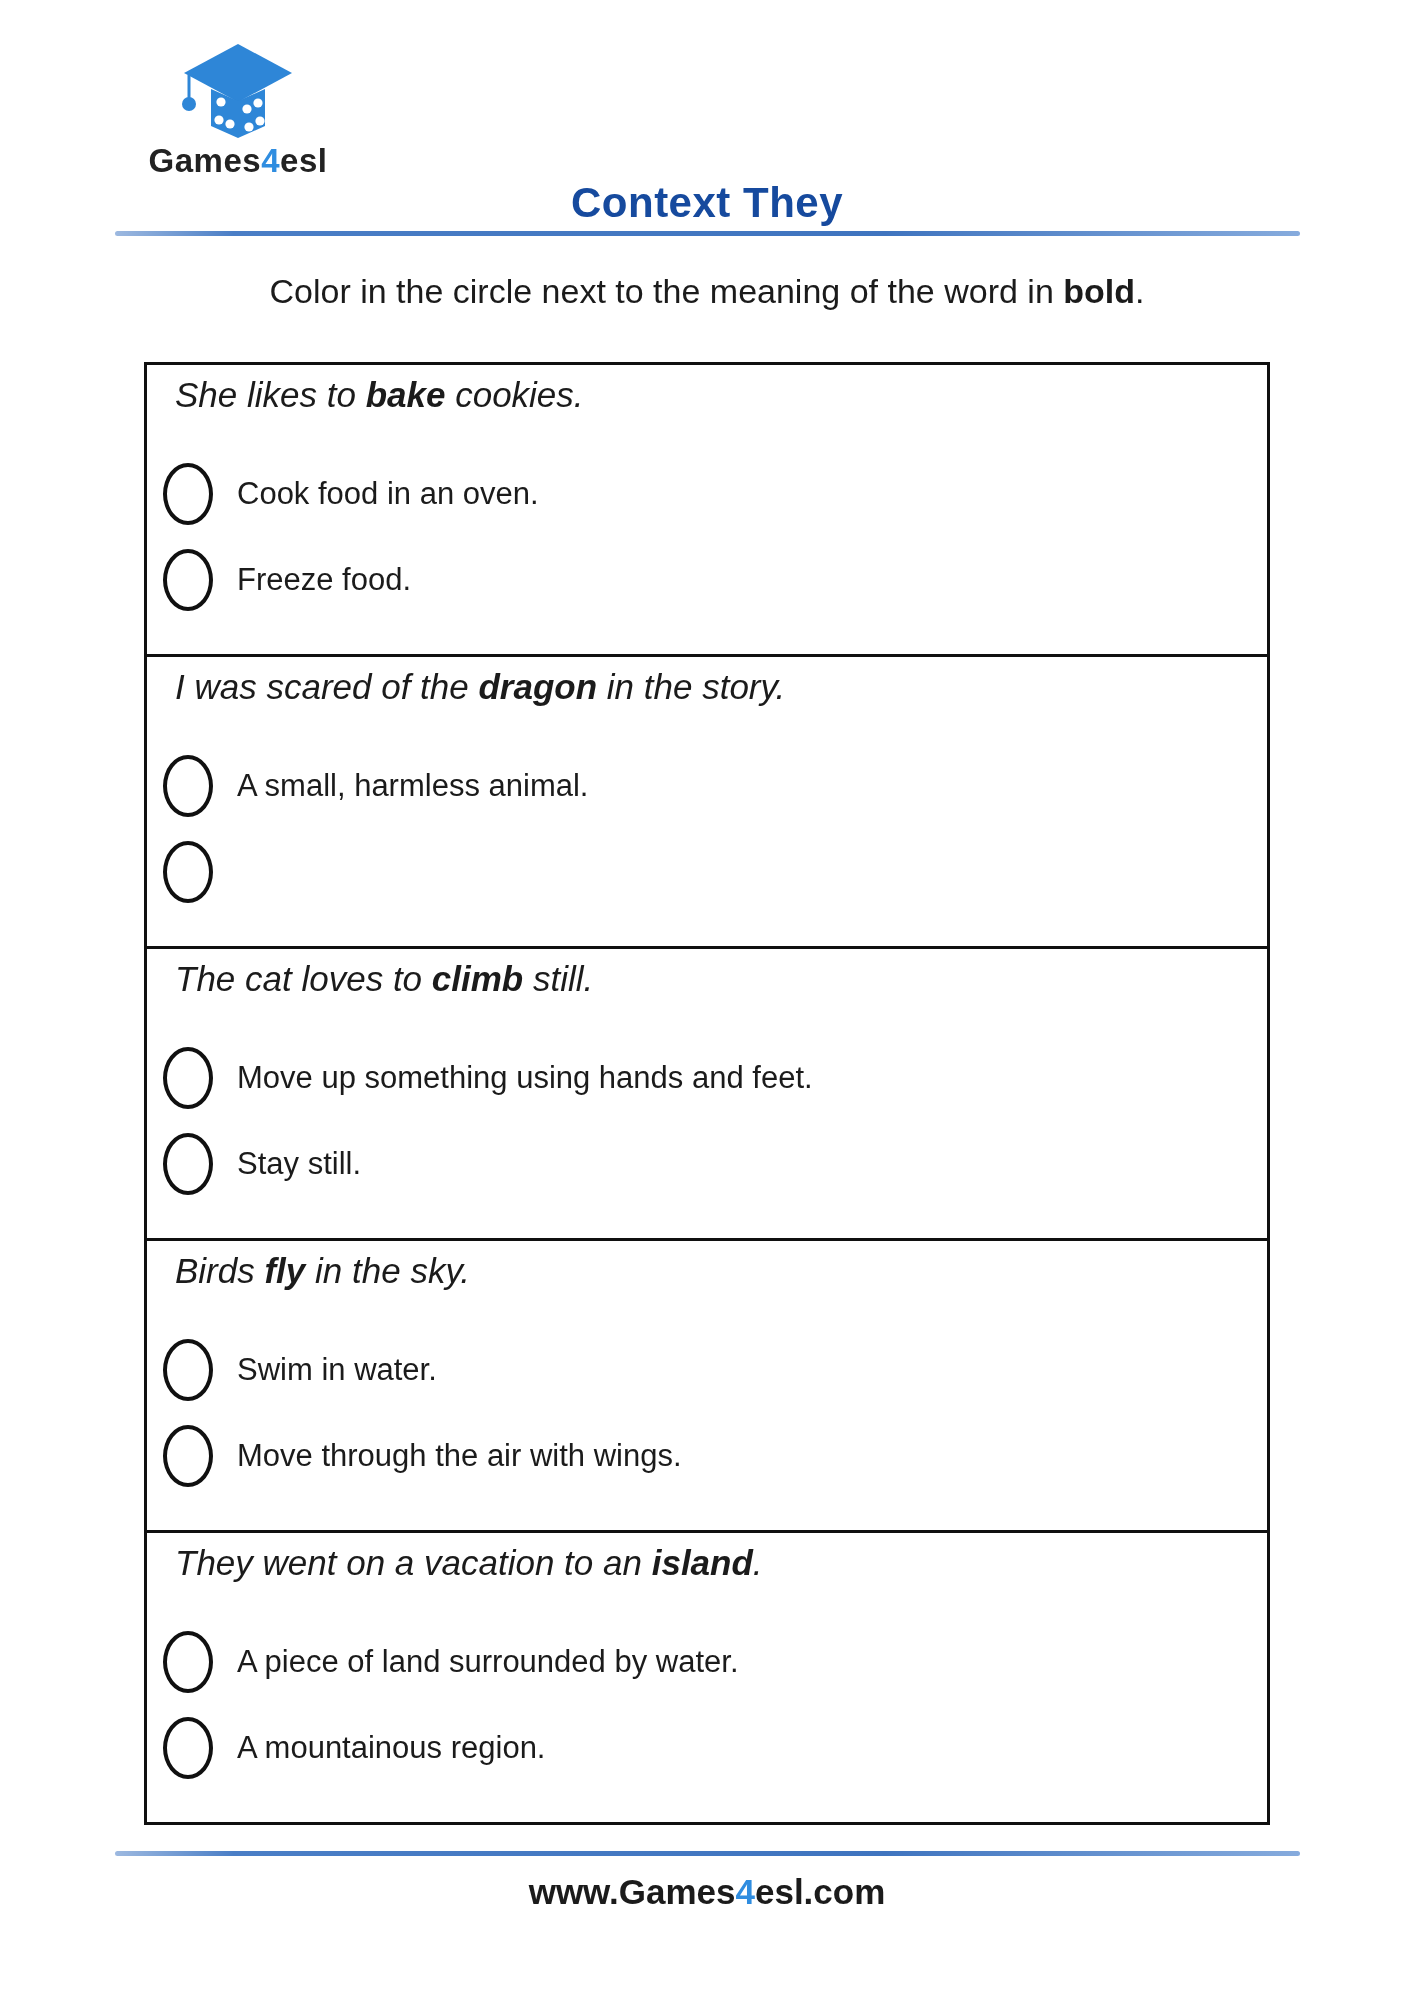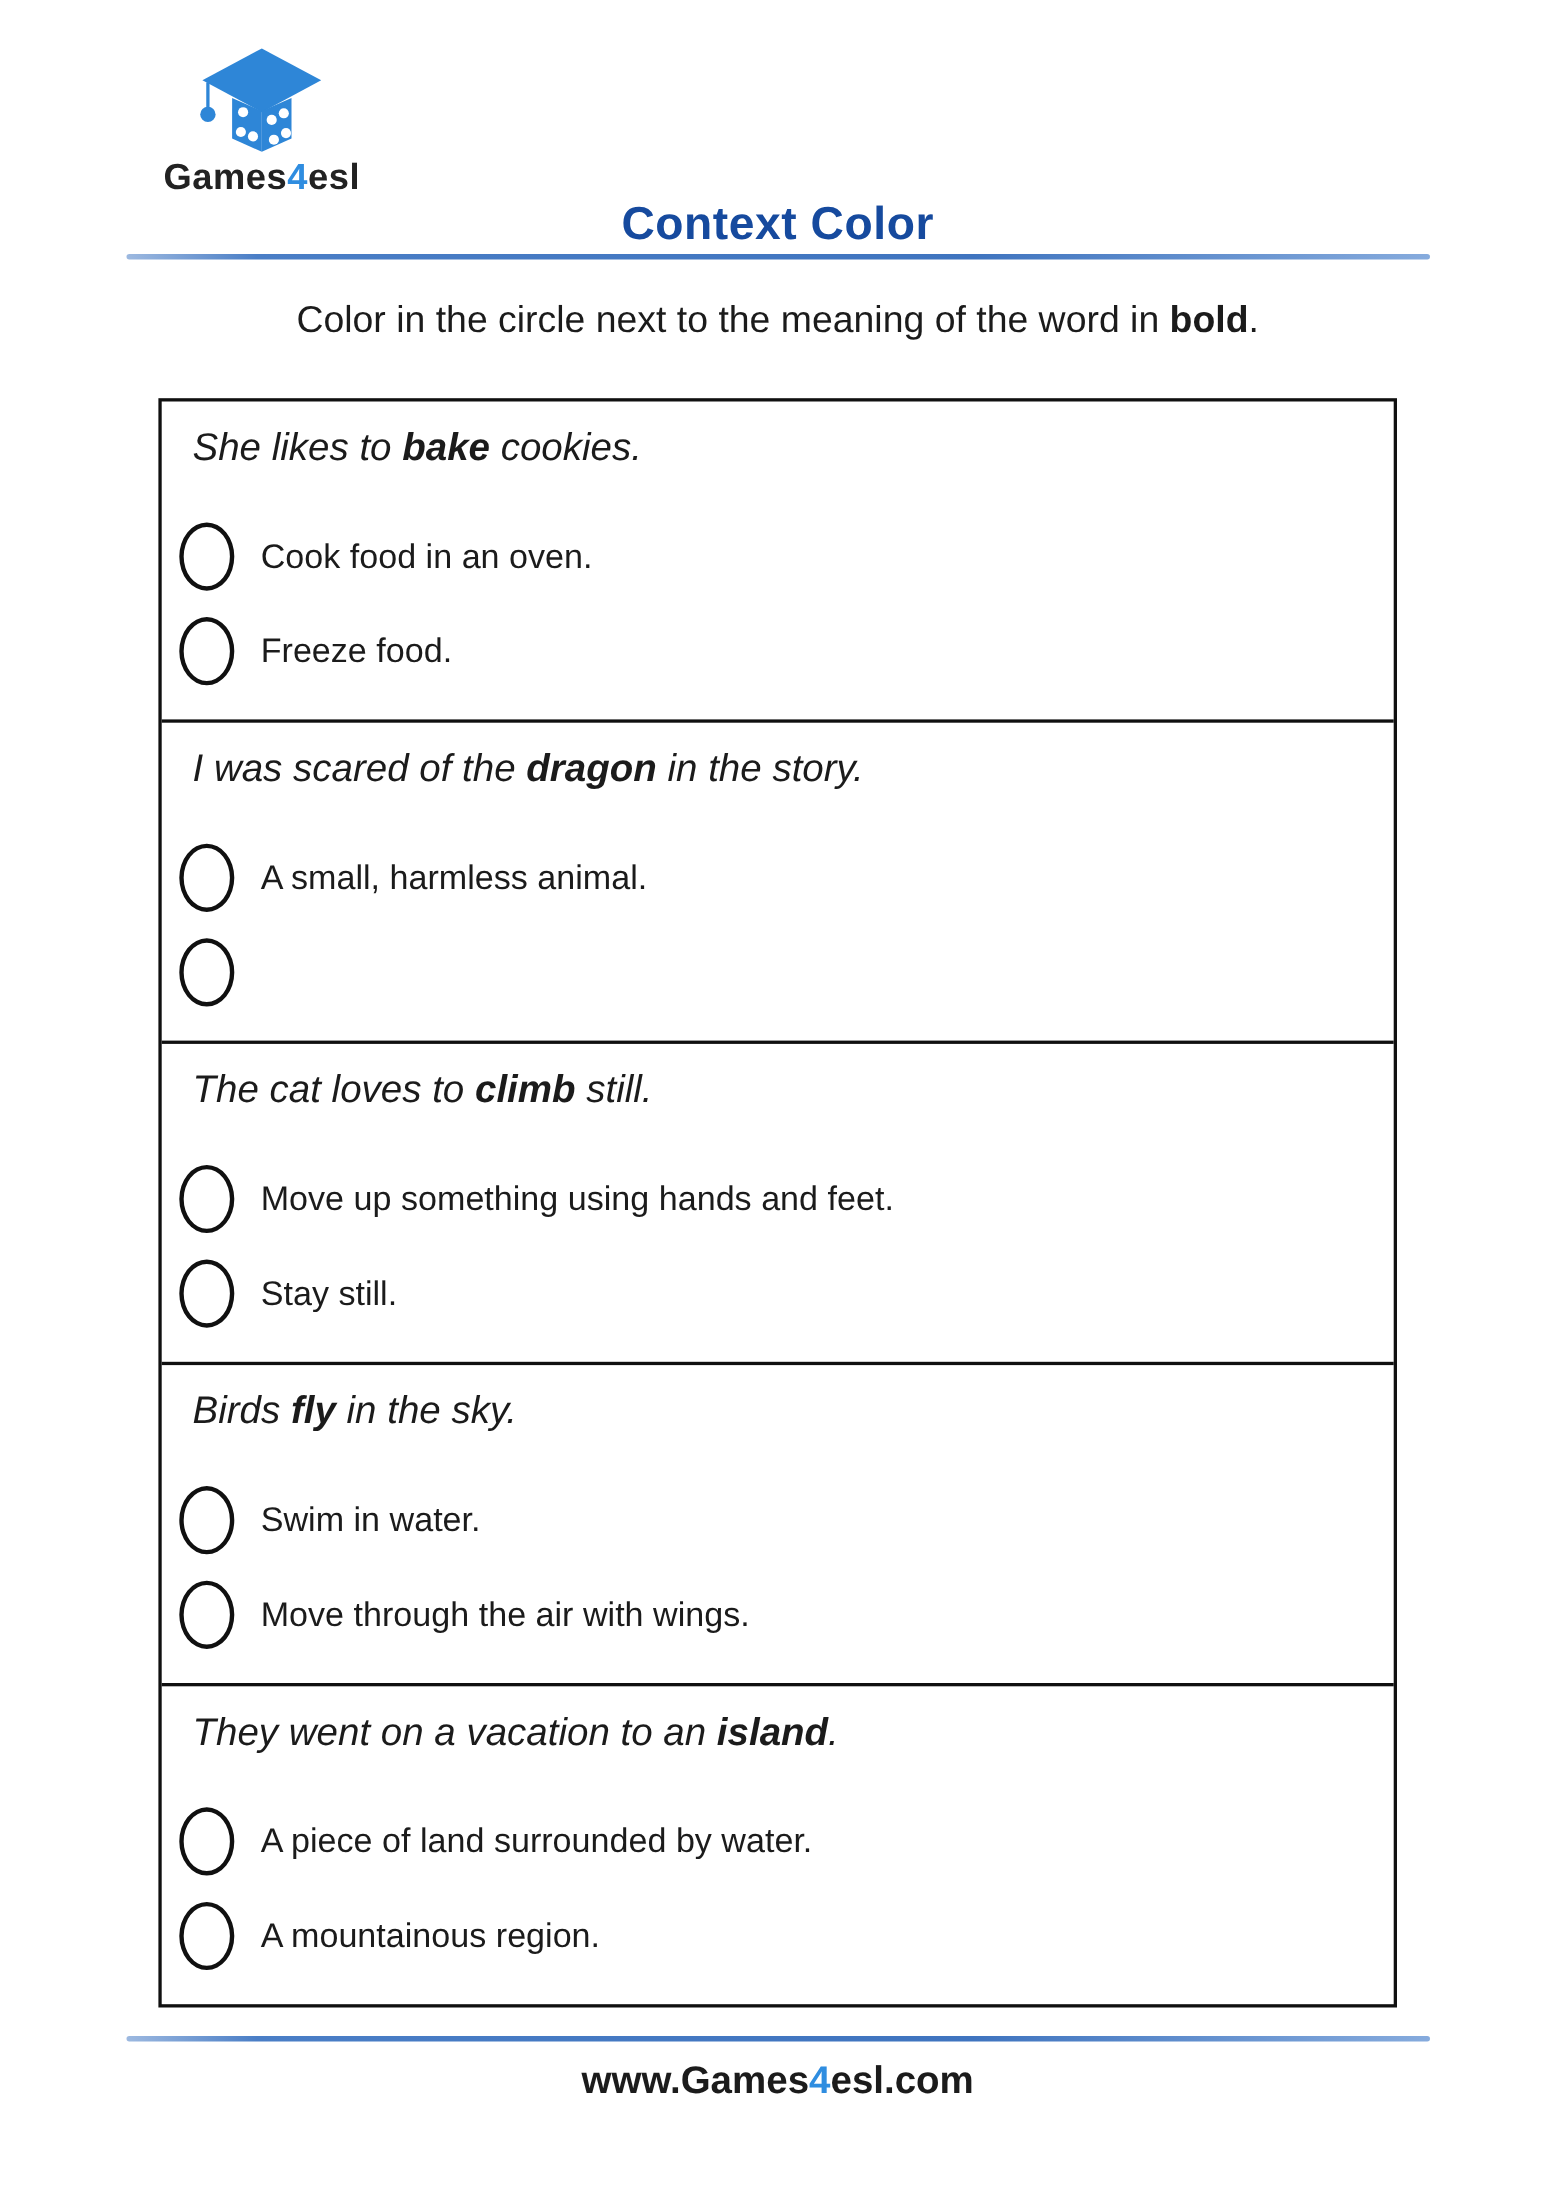--- a/index.html
+++ b/index.html
@@ -81,21 +81,21 @@
     left: 144px;
     width: 1126px;
     height: 1463px;
     border: 3px solid #101010;
     background: #ffffff;
     display: flex;
     flex-direction: column;
   }
   .qrow {
     flex: 1 1 0;
-    padding: 20px 20px 0 16px;
+    padding: 8px 20px 0 16px;
     min-height: 0;
   }
   .qrow + .qrow { border-top: 3px solid #101010; }
 
   .sentence {
     margin: 0 0 0 12px;
     font-size: 35px;
     font-style: italic;
     line-height: 44px;
     color: #1b1b1b;
@@ -159,21 +159,21 @@
 
         <circle cx="69" cy="69" r="4.6" fill="#ffffff"></circle>
         <circle cx="80" cy="63" r="4.6" fill="#ffffff"></circle>
         <circle cx="71" cy="87" r="4.6" fill="#ffffff"></circle>
         <circle cx="82" cy="81" r="4.6" fill="#ffffff"></circle>
       </svg>
     </span>
     <div class="wordmark"><span>Games</span><span class="digit-blue">4</span><span>esl</span></div>
   </div>
 
-  <h1 class="title">Context Color</h1>
+  <h1 class="title">Context They</h1>
 
   <hr class="rule rule-top">
 
   <p class="instruction"><span>Color in the circle next to the meaning of the word in </span><b>bold</b><span>.</span></p>
 
   <div class="qtable">
     <section class="qrow">
       <p class="sentence"><span>She likes to </span><b>bake</b><span> cookies.</span></p>
       <div class="option opt-a">
         <span class="bubble"></span>

